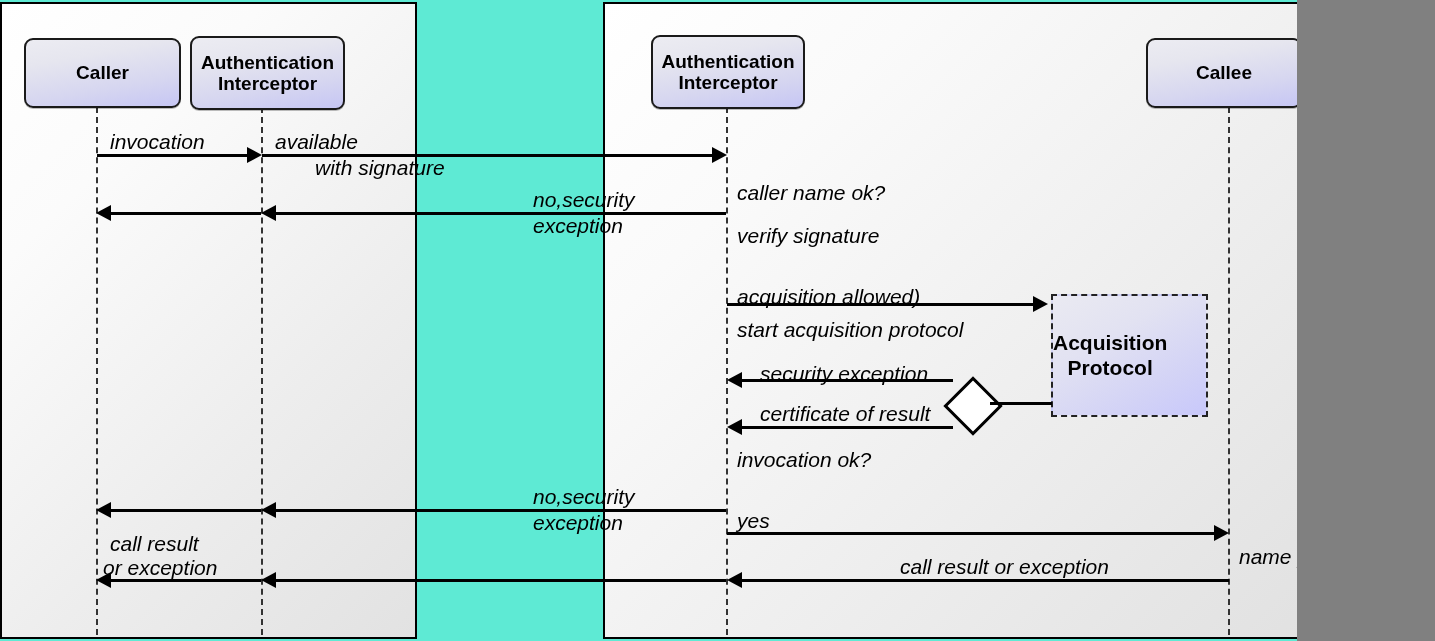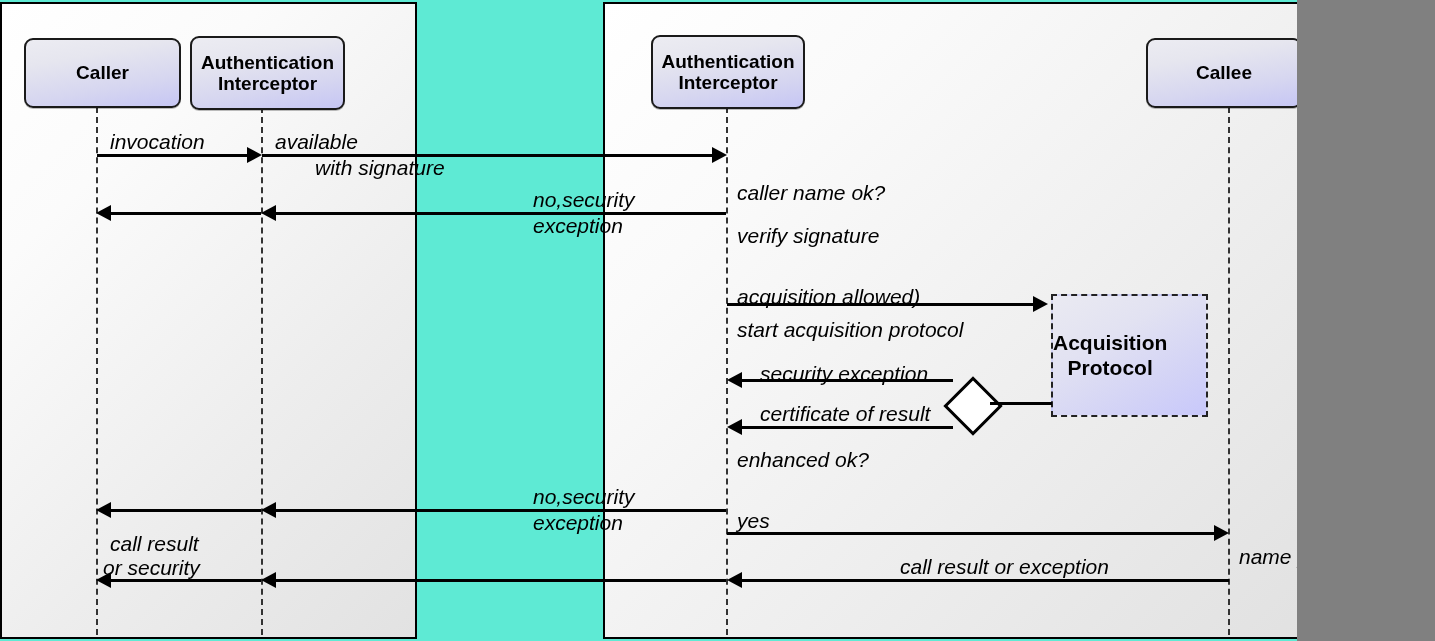--- a/index.html
+++ b/index.html
@@ -113,21 +113,21 @@
   <div class="head head-l" style="left:727px;top:372px;"></div>
   <div class="lbl" style="left:760px;top:355px;margin-top:7px;">security exception</div>
 
   <div class="arrow" style="left:742px;top:426px;width:211px;"></div>
   <div class="head head-l" style="left:727px;top:419px;"></div>
   <div class="lbl" style="left:760px;top:402px;">certificate of result</div>
 
   <div id="diamond" style="left:952px;top:385px;width:36px;height:36px;"></div>
   <div class="conn" style="left:990px;top:402px;width:62px;"></div>
 
-  <div class="lbl" style="left:737px;top:448px;">enhanced ok?</div>
+  <div class="lbl" style="left:737px;top:448px;">invocation ok?</div>
 
   <div class="arrow" style="left:276px;top:509px;width:450px;"></div>
   <div class="head head-l" style="left:261px;top:502px;"></div>
   <div class="arrow" style="left:111px;top:509px;width:150px;"></div>
   <div class="head head-l" style="left:96px;top:502px;"></div>
   <div class="lbl right" style="left:533px;top:485px;width:190px;">no,security</div>
   <div class="lbl right" style="left:533px;top:511px;width:190px;">exception</div>
 
   <div class="arrow" style="left:727px;top:532px;width:487px;"></div>
   <div class="head head-r" style="left:1214px;top:525px;"></div>
@@ -137,15 +137,15 @@
 
   <div class="arrow" style="left:742px;top:579px;width:487px;"></div>
   <div class="head head-l" style="left:727px;top:572px;"></div>
   <div class="lbl right" style="left:900px;top:555px;width:316px;">call result or exception</div>
 
   <div class="arrow" style="left:276px;top:579px;width:450px;"></div>
   <div class="head head-l" style="left:261px;top:572px;"></div>
   <div class="arrow" style="left:111px;top:579px;width:150px;"></div>
   <div class="head head-l" style="left:96px;top:572px;"></div>
   <div class="lbl" style="left:110px;top:532px;">call result</div>
-  <div class="lbl" style="left:103px;top:556px;">or security</div>
+  <div class="lbl" style="left:103px;top:556px;">or exception</div>
 
 </div>
 
 </body></html>

